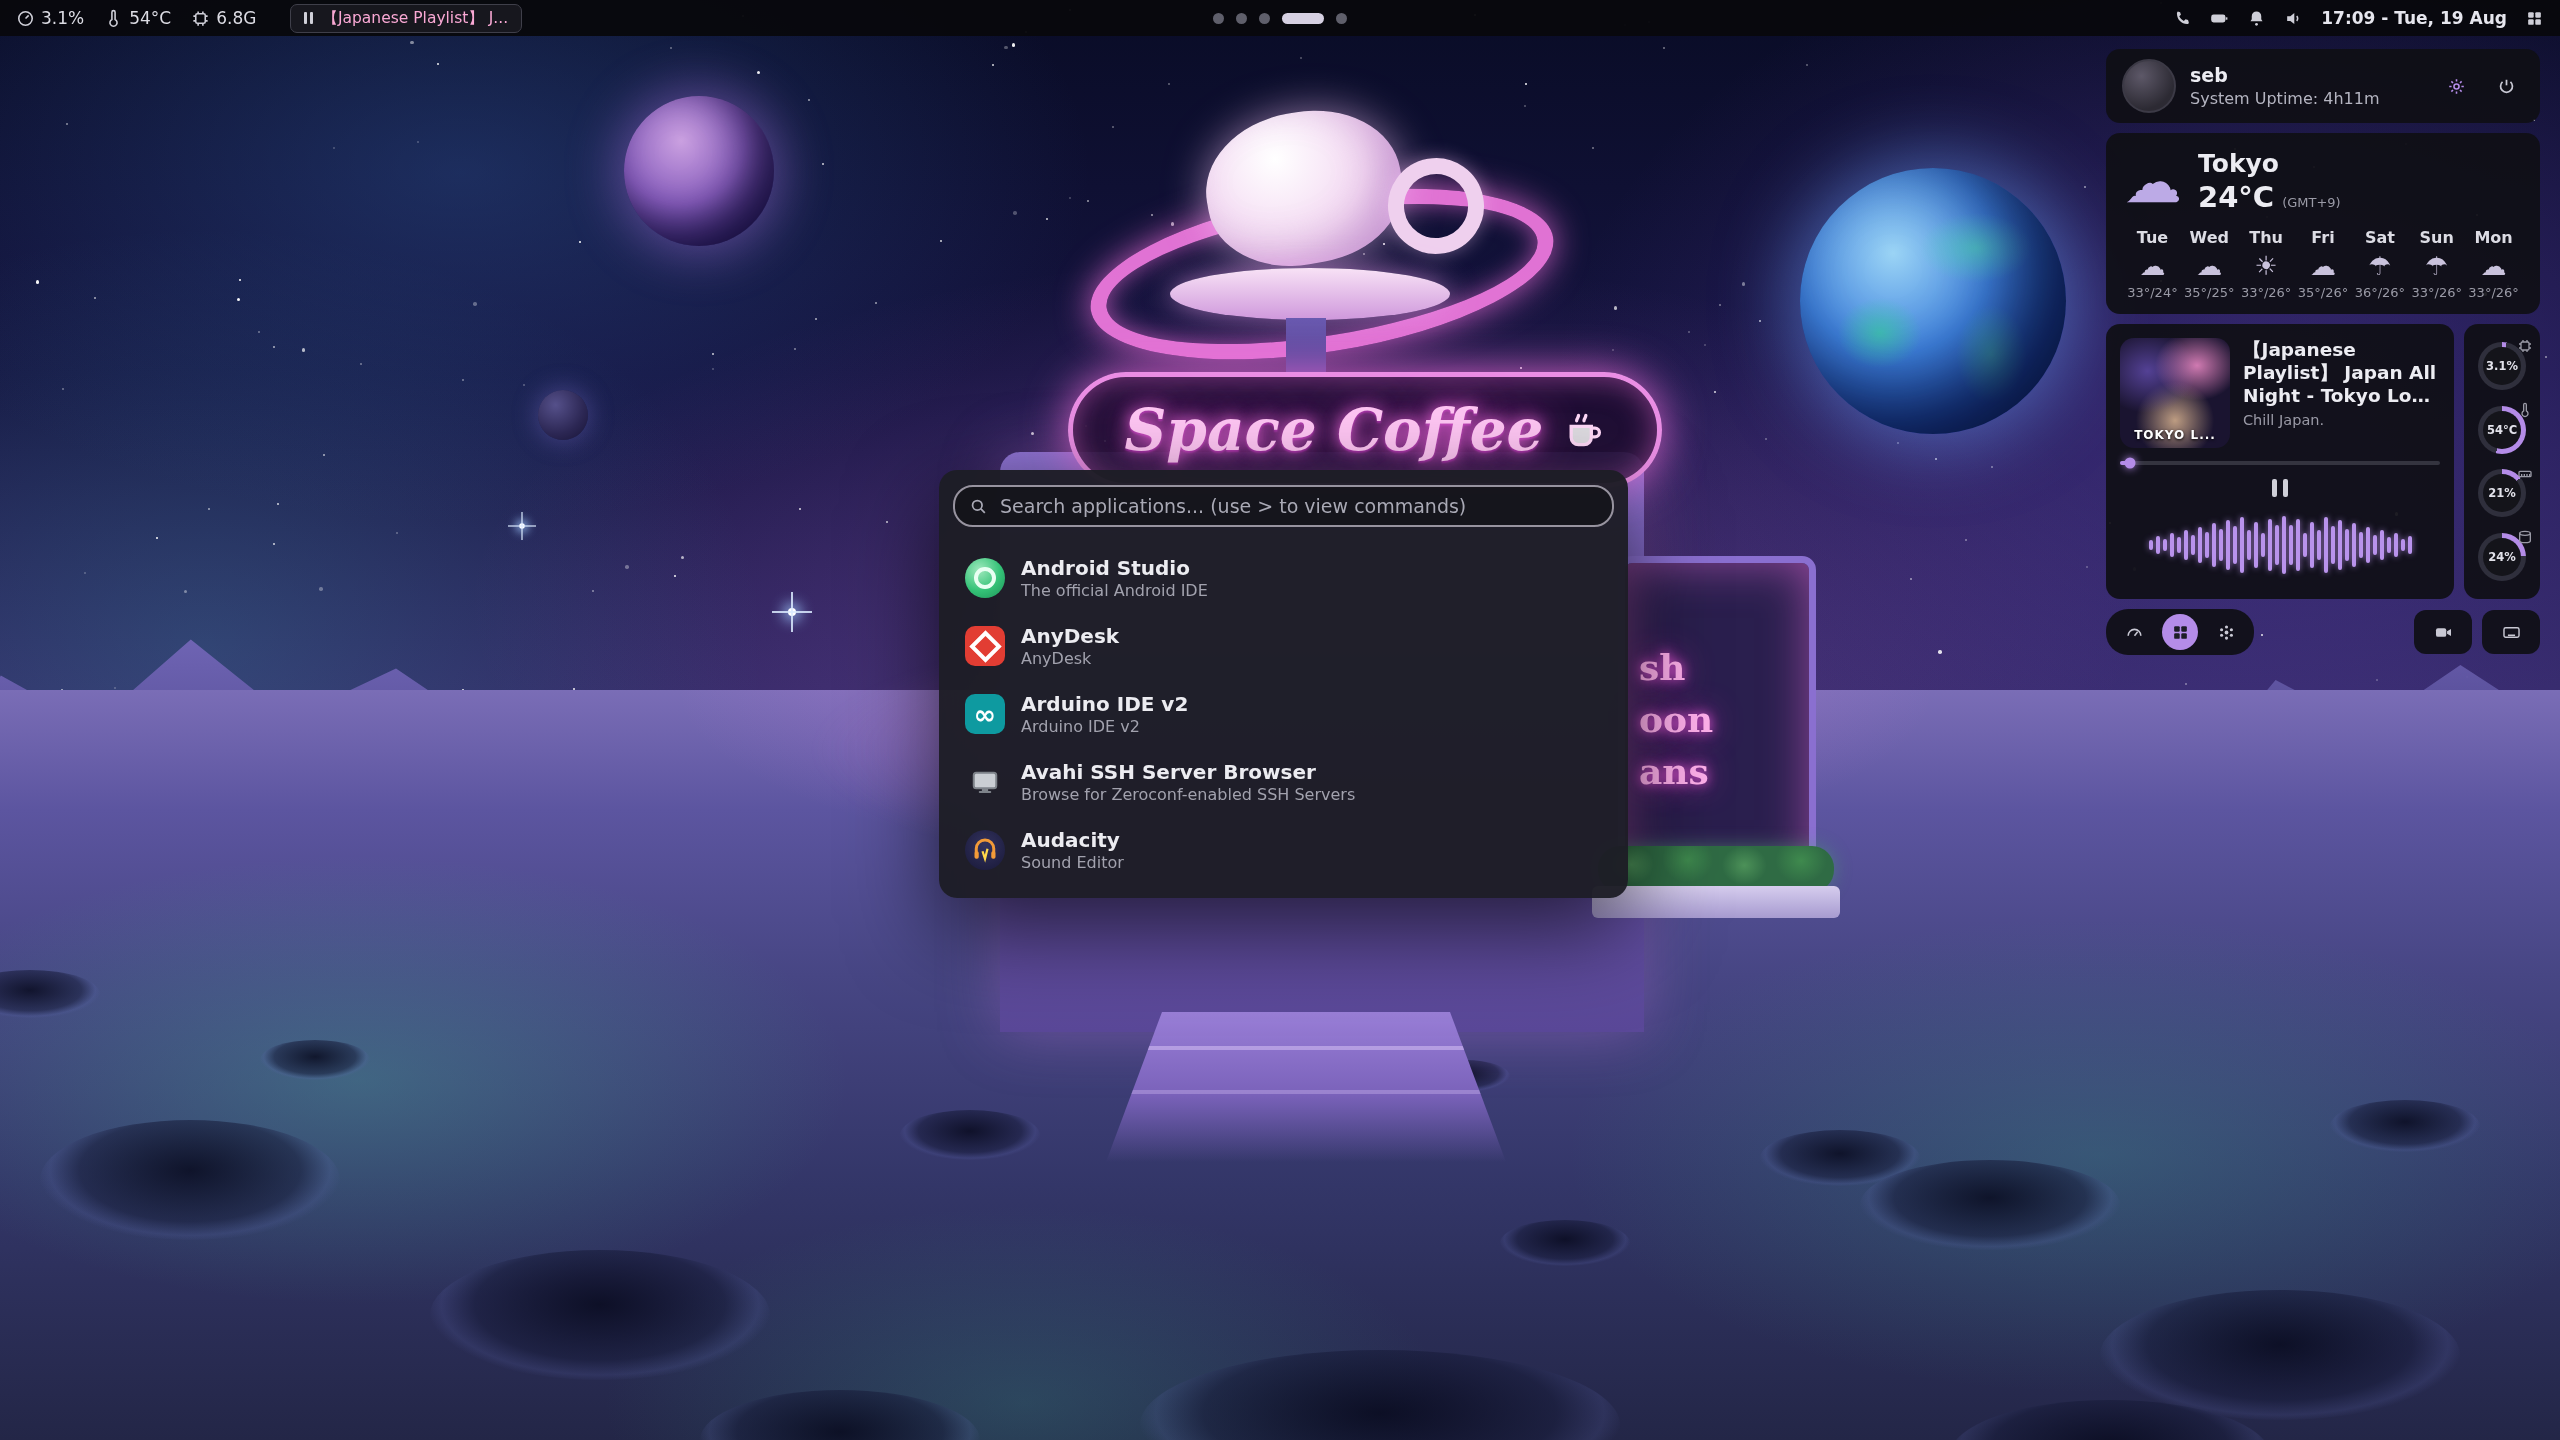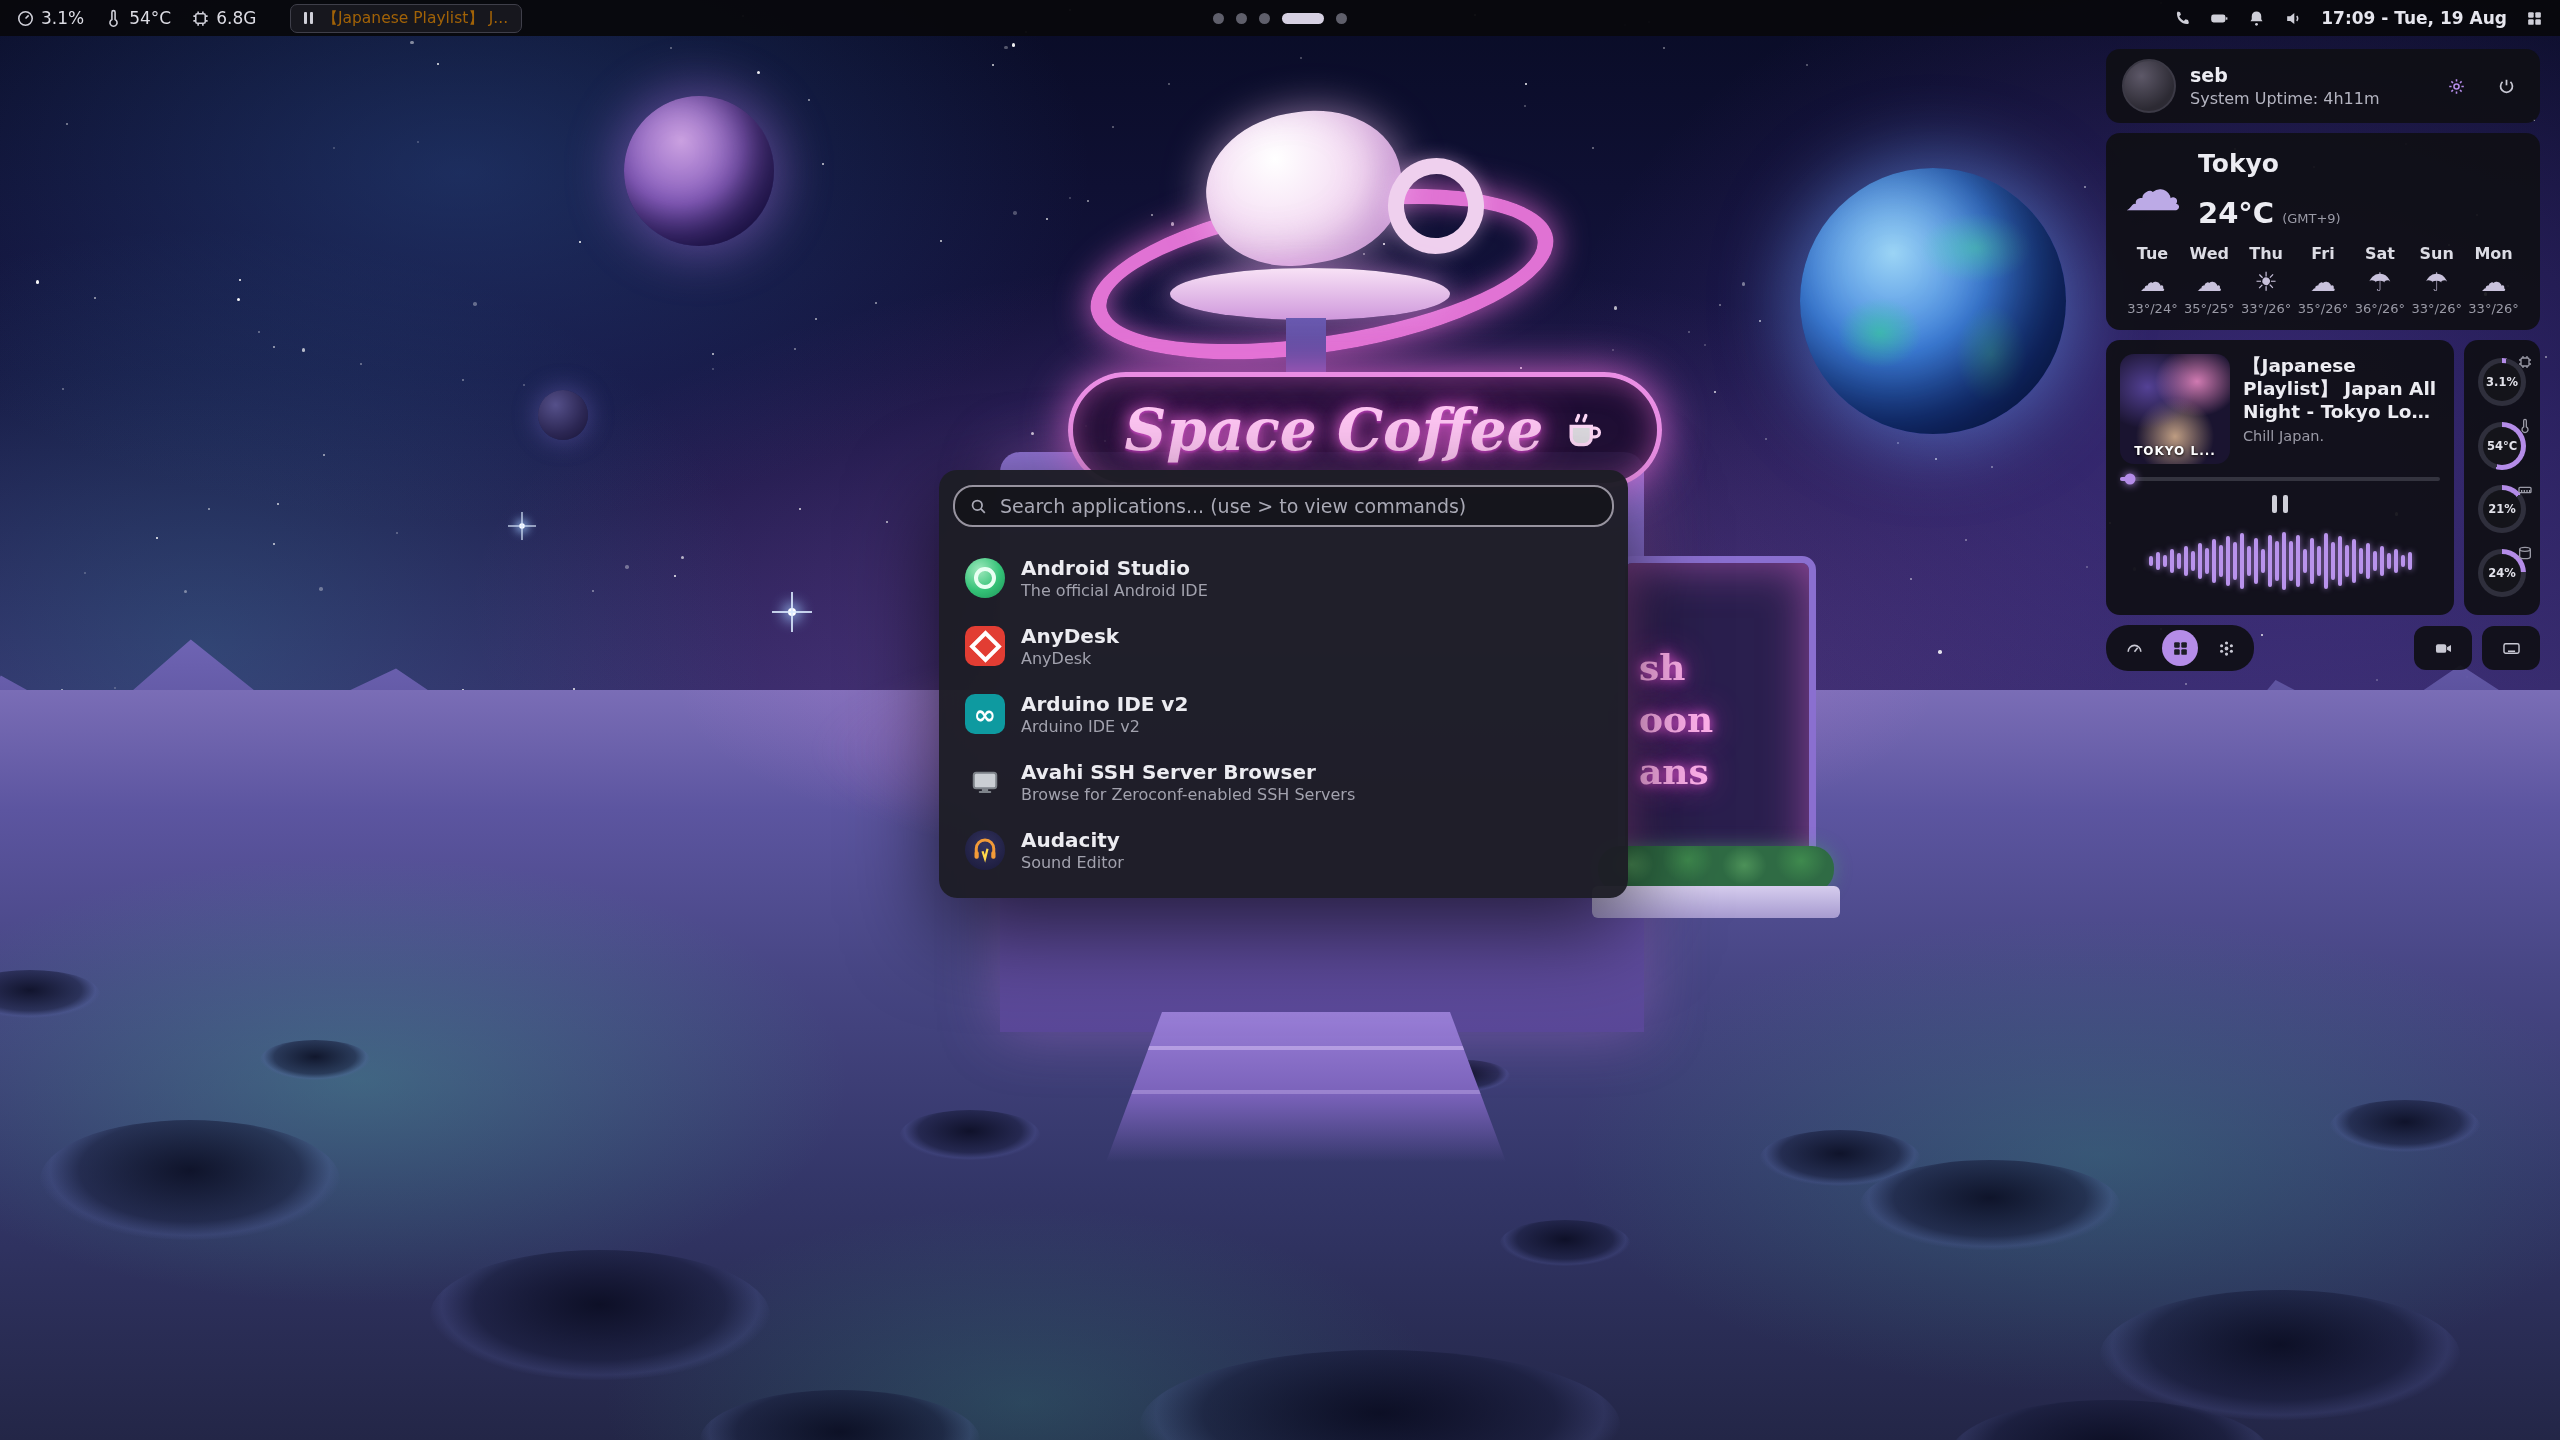--- a/index.html
+++ b/index.html
@@ -86,21 +86,21 @@
     background:linear-gradient(180deg,#9a7fd8 0%,#7a62ba 55%,rgba(106,85,168,0) 100%);
     clip-path:polygon(14% 0,86% 0,100% 100%,0 100%);}
   .path::before{content:"";position:absolute;left:6%;right:6%;top:34px;height:4px;background:rgba(230,210,255,.45);}
   .path::after{content:"";position:absolute;left:2%;right:2%;top:78px;height:4px;background:rgba(230,210,255,.3);}
   
   #topbar{position:absolute;left:0;top:0;width:2560px;height:36px;background:rgba(8,8,13,.96);
     display:flex;align-items:center;padding:0 16px;box-sizing:border-box;color:#dcdce4;font-size:17px;z-index:60;}
   .tb-left{display:flex;align-items:center;gap:20px;}
   .tb-stat{display:flex;align-items:center;gap:6px;}
   .tb-pill{display:flex;align-items:center;gap:9px;margin-left:14px;padding:3px 13px;border:1px solid #3f3f4a;
-    border-radius:7px;background:#17171e;font-size:15.5px;color:#a16207;cursor:pointer;}
+    border-radius:7px;background:#17171e;font-size:15.5px;color:#f9a8d4;cursor:pointer;}
   .pause-glyph{display:inline-flex;gap:3px;}
   .pause-glyph i{display:block;width:3px;height:12px;background:#cfcfd8;border-radius:1px;}
   .tb-center{position:absolute;left:50%;top:0;height:36px;transform:translateX(-50%);
     display:flex;align-items:center;gap:12px;}
   .ws-dot{width:11px;height:11px;border-radius:50%;background:#5f5f6b;cursor:pointer;}
   .ws-dot.active{width:42px;border-radius:6px;background:#d6d0e2;}
   .tb-right{margin-left:auto;display:flex;align-items:center;gap:18px;}
   .tb-clock{font-weight:bold;font-size:17px;color:#e6e6ee;}
   .i{width:19px;height:19px;display:block;}
   .i-s{width:16px;height:16px;display:block;}
@@ -137,21 +137,21 @@
   .avatar{width:50px;height:50px;border-radius:50%;background:radial-gradient(circle at 35% 30%, #5d5868 0%, #2c2a33 70%);
     border:2px solid #3c3a46;}
   .u-name{font-size:19px;font-weight:bold;color:#ececf2;}
   .u-uptime{font-size:16px;color:#b4b4c0;margin-top:3px;}
   .icon-btn{width:36px;height:36px;border-radius:50%;display:flex;align-items:center;justify-content:center;
     cursor:pointer;background:transparent;color:#c9c9d4;}
   .weather-card{padding:16px 18px 14px;}
   .wx-head{display:flex;align-items:center;gap:16px;}
   .wx-big-icon{font-size:58px;color:#bcaae6;line-height:1;}
   .wx-city{font-size:25px;font-weight:bold;color:#ececf2;}
-  .wx-temp-line{display:flex;align-items:baseline;gap:8px;margin-top:18px;}
+  .wx-temp-line{display:flex;align-items:baseline;gap:8px;margin-top:2px;}
   .wx-temp{font-size:29px;font-weight:bold;color:#ececf2;}
   .wx-tz{font-size:13px;color:#9a9aa6;font-weight:normal;}
   .wx-days{display:flex;margin-top:14px;}
   .wx-day{flex:1;display:flex;flex-direction:column;align-items:center;gap:6px;}
   .wx-day-label{font-size:16px;font-weight:bold;color:#dcdce4;}
   .wx-day-icon{font-size:26px;color:#c9c2dc;line-height:1;}
   .wx-day-temps{font-size:13px;color:#9a9aa6;}
   .media-row{display:flex;gap:10px;align-items:stretch;}
   .media-card{flex:1;padding:14px;display:flex;flex-direction:column;}
   .m-top{display:flex;gap:13px;}

